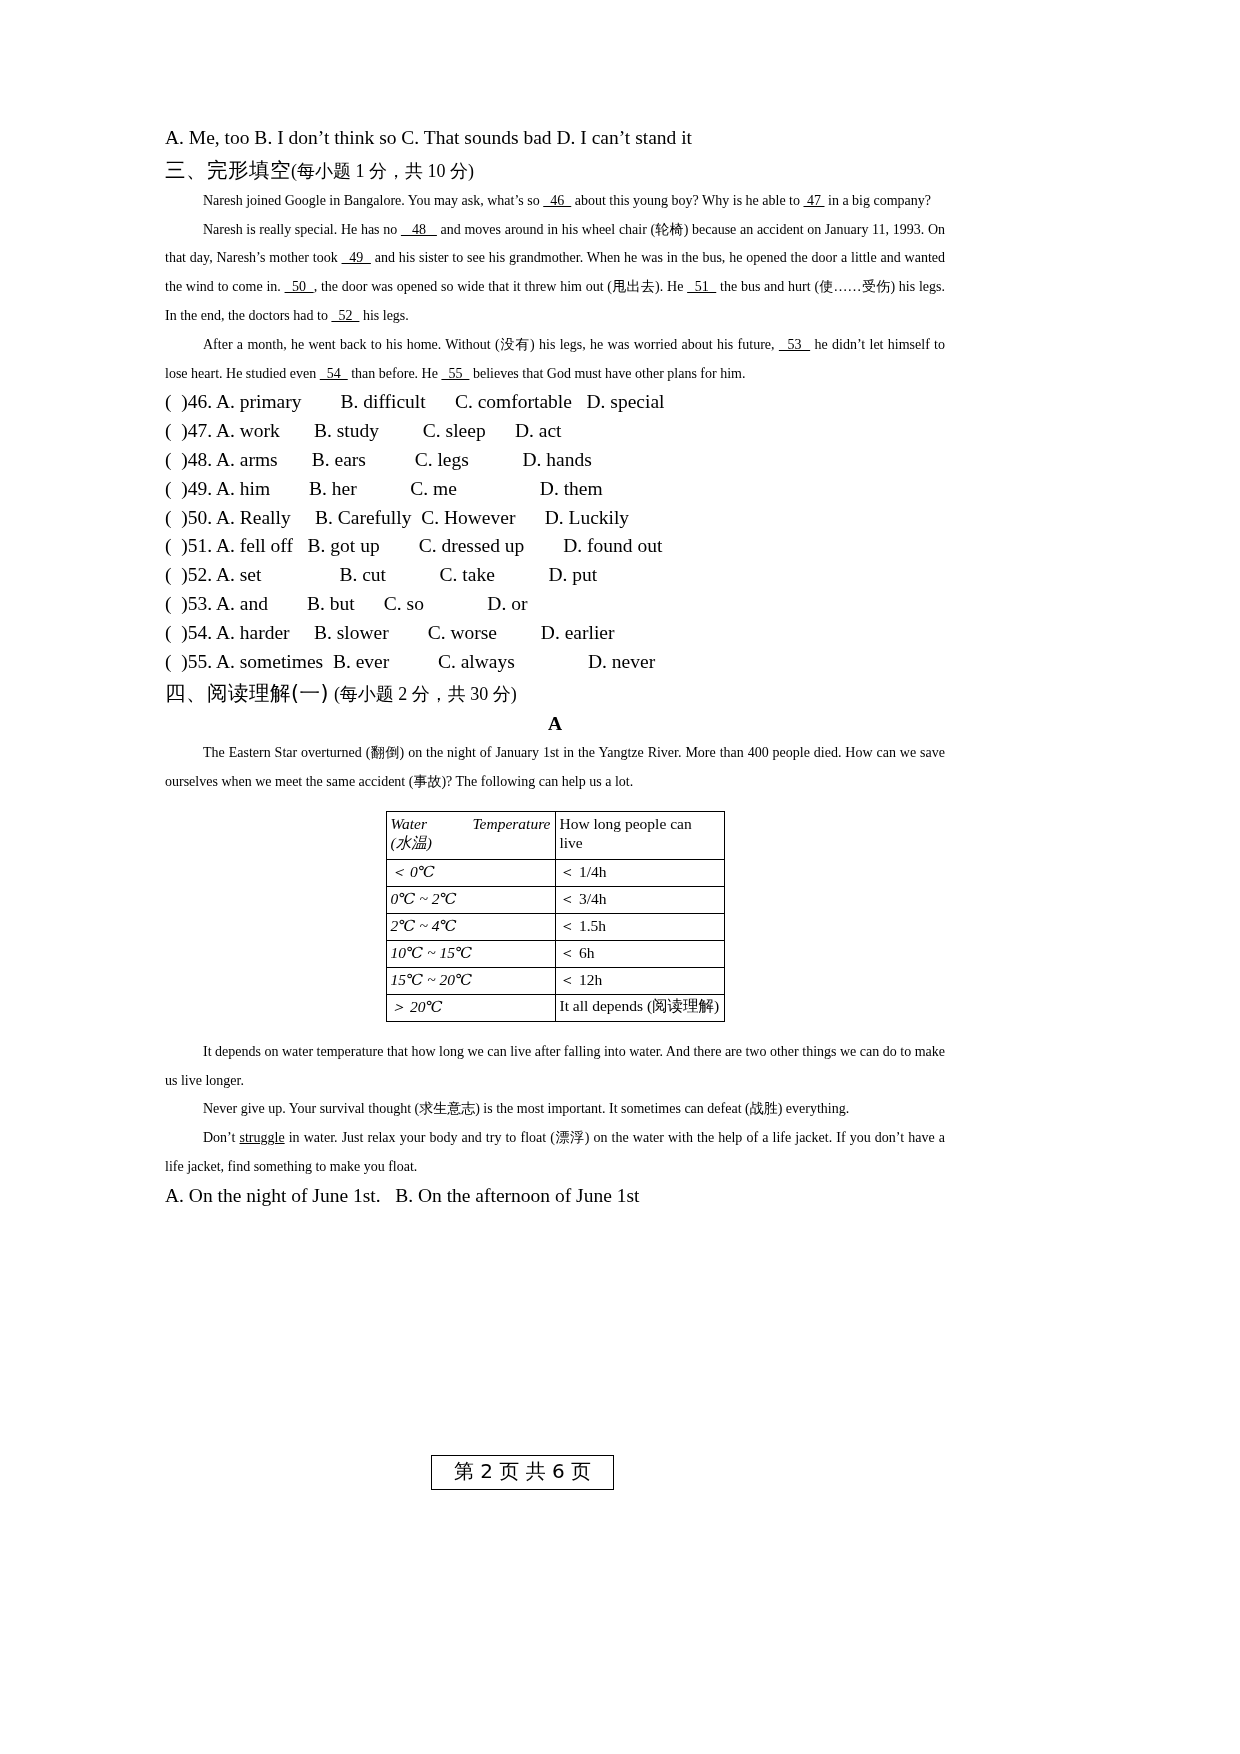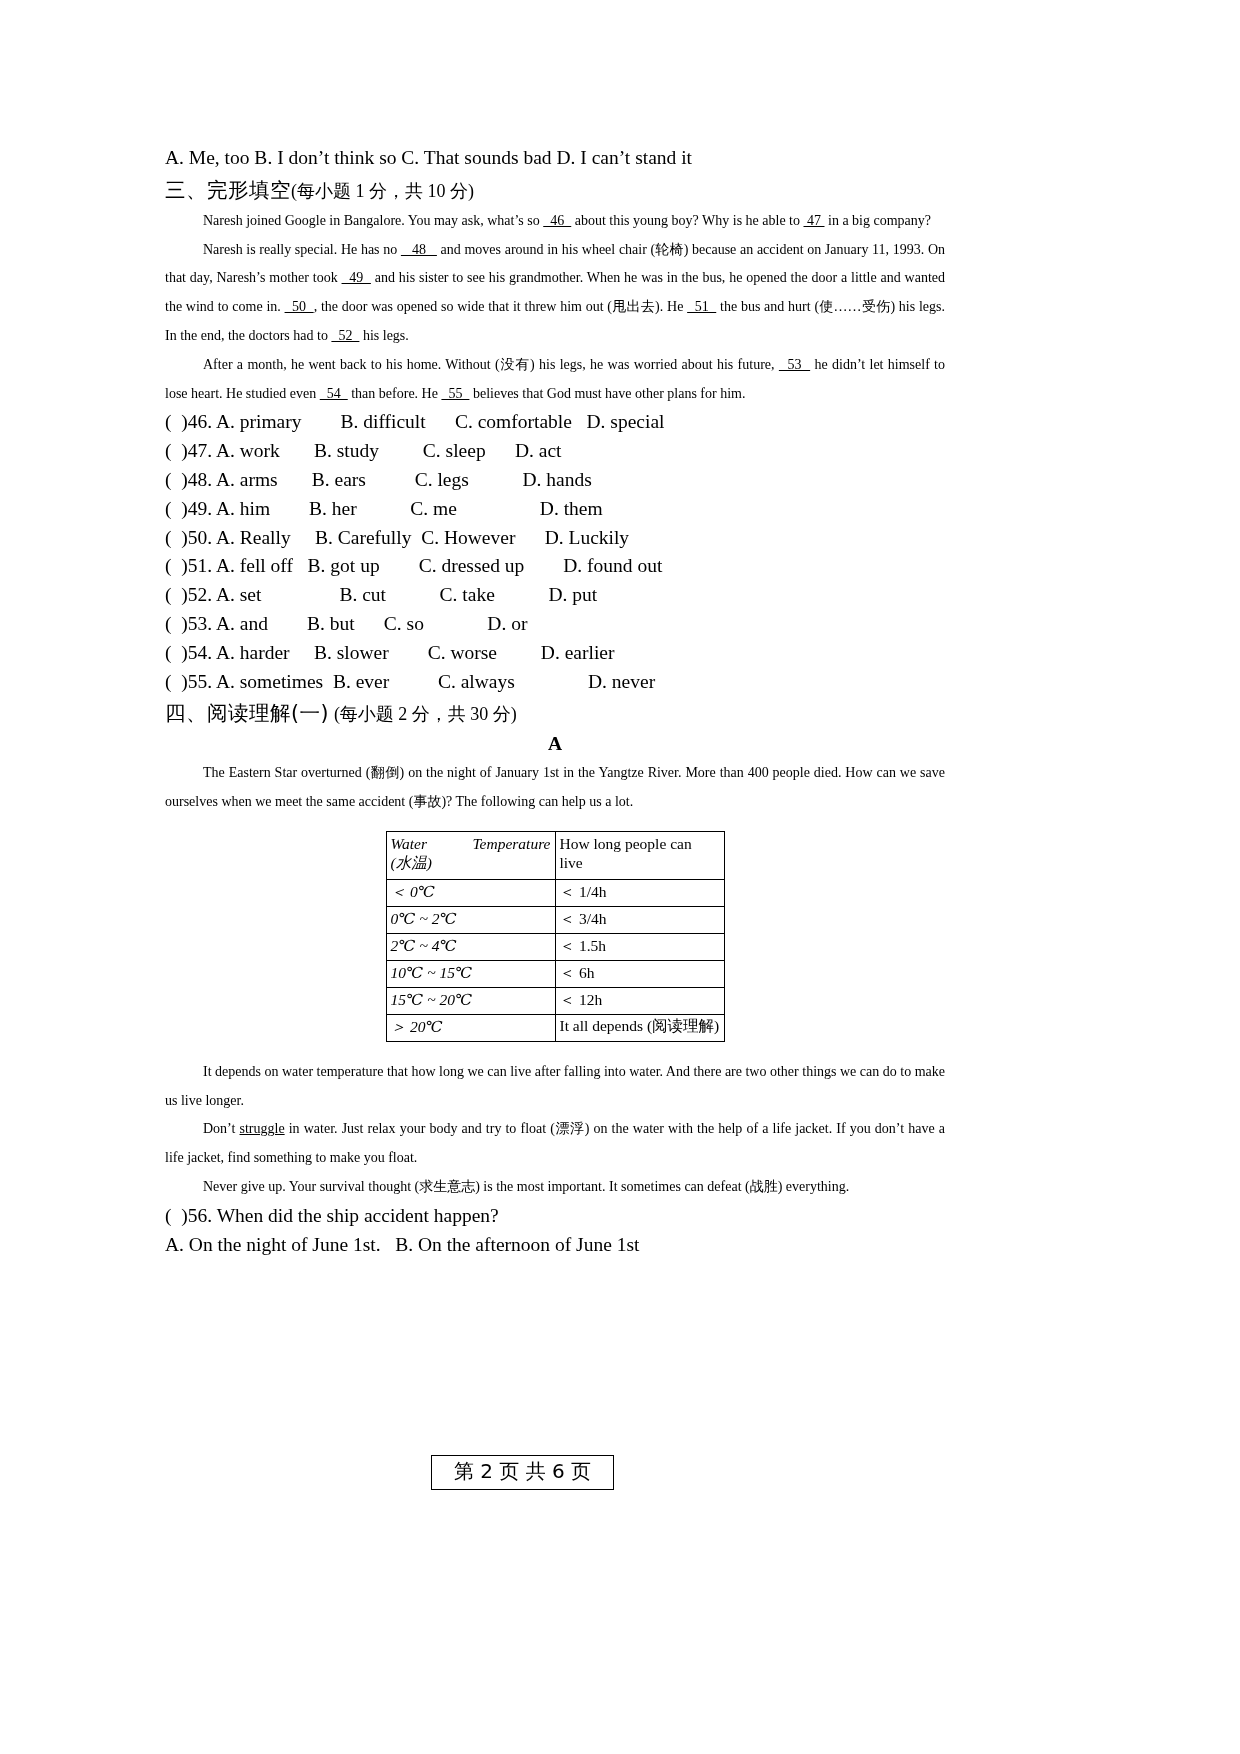--- a/index.html
+++ b/index.html
@@ -11,21 +11,21 @@
     width: 1240px;
     height: 1754px;
     font-family: "Liberation Serif", "DejaVu Serif", serif;
     color: #000000;
     position: relative;
     overflow: hidden;
   }
   .page {
     position: absolute;
     left: 165px;
-    top: 144px;
+    top: 124px;
     width: 780px;
   }
   .line {
     font-size: 19.5px;
     line-height: 28.8px;
     white-space: nowrap;
   }
   .para {
     font-size: 14px;
     line-height: 28.8px;
@@ -188,24 +188,23 @@
           <tr>
             <td class="c1">＞ 20℃</td>
             <td class="c2 tbl-depends">It all depends (阅读理解)</td>
           </tr>
         </tbody>
     </table>
   </div>
 
   <p class="para indent">It depends on water temperature that how long we can live after falling into water. And there are two other things we can do to make us live longer.</p>
 
+  <p class="para indent">Never give up. Your survival thought (求生意志) is the most important. It sometimes can defeat (战胜) everything.</p>
+
   <p class="para indent"><span>Don’t </span><span class="underline-word">struggle</span><span> in water. Just relax your body and try to float (漂浮) on the water with the help of a life jacket. If you don’t have a life jacket, find something to make you float.</span></p>
 
-  <p class="para indent">Never give up. Your survival thought (求生意志) is the most important. It sometimes can defeat (战胜) everything.</p>
-
-  <div class="opt-row">(  )56. When did the ship accident happen?</div>
   <div class="opt-row">A. On the night of June 1st.   B. On the afternoon of June 1st</div>
 
 </div>
 
 <div class="footer">
   <span class="fbox">第 2 页 共 6 页</span>
 </div>
 
 </body></html>

